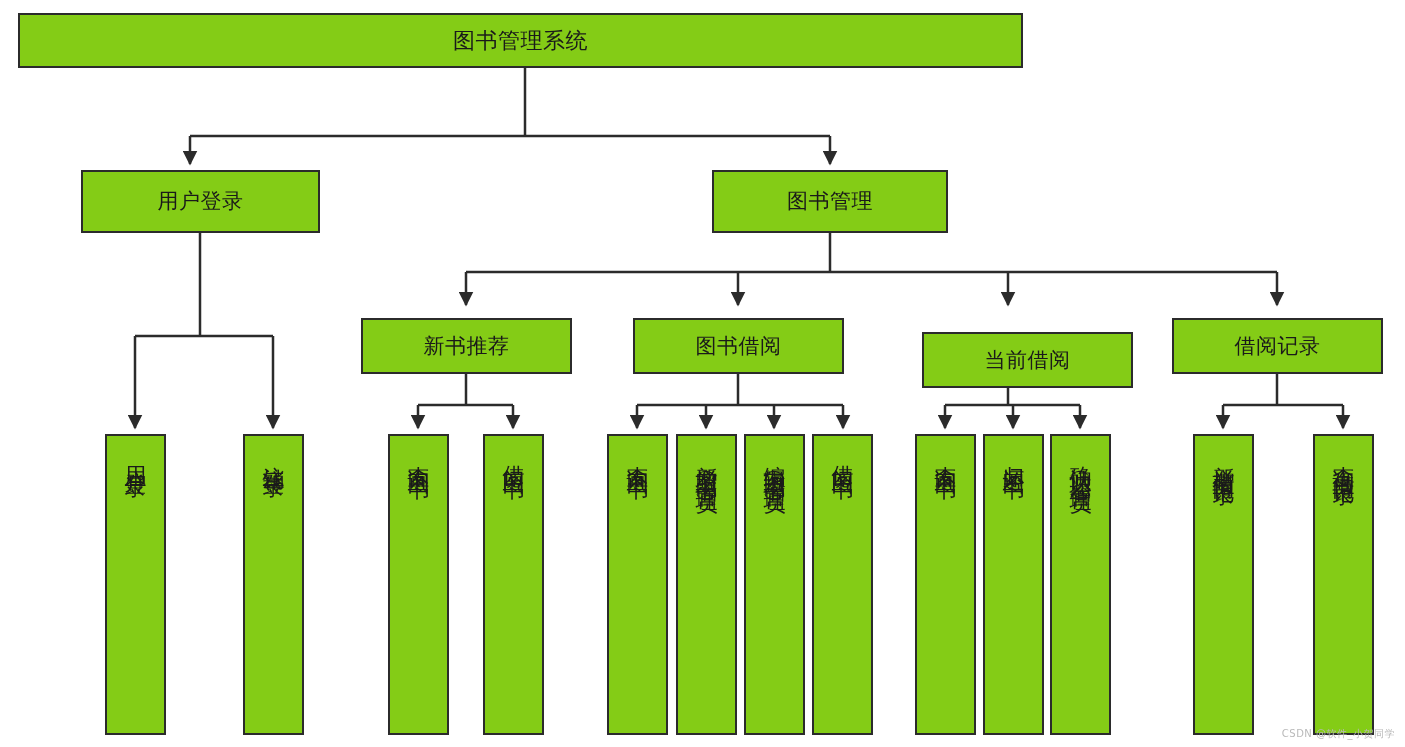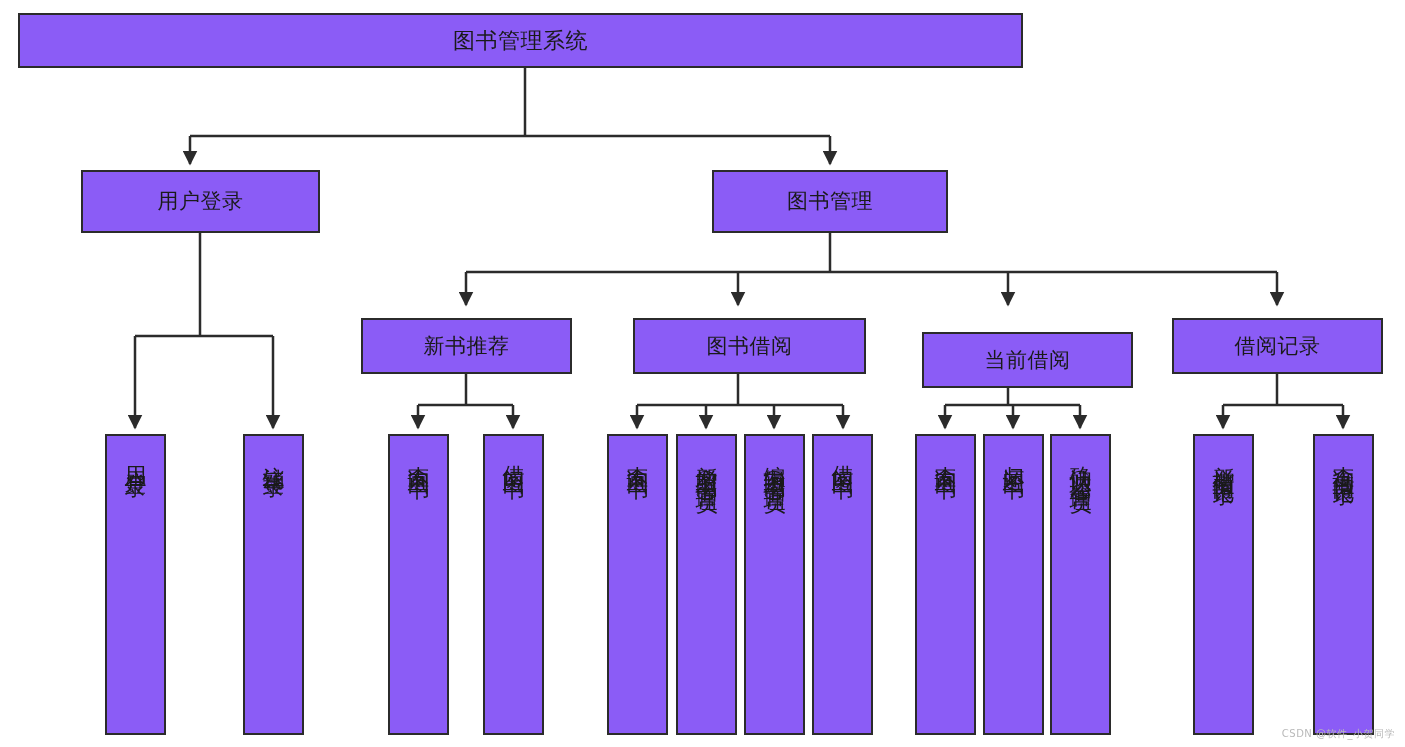--- a/index.html
+++ b/index.html
@@ -22,21 +22,21 @@
   svg#edges {
     position: absolute;
     left: 0;
     top: 0;
     width: 1405px;
     height: 747px;
   }
   .node {
     position: absolute;
     box-sizing: border-box;
-    background: #8b5cf6;
+    background: #84cc16;
     border: 2.5px solid #2b2b2b;
     display: flex;
     align-items: center;
     justify-content: center;
     color: #1a1a1a;
     z-index: 2;
   }
   .node .label {
     display: block;
     text-align: center;
@@ -148,21 +148,21 @@
   </div>
 
   <div class="node horizontal" style="left:712px; top:170px; width:236px; height:63px;">
     <span class="label">图书管理</span>
   </div>
 
   <div class="node horizontal" style="left:361px; top:318px; width:211px; height:56px;">
     <span class="label">新书推荐</span>
   </div>
 
-  <div class="node horizontal" style="left:633px; top:318px; width:233px; height:56px;">
+  <div class="node horizontal" style="left:633px; top:318px; width:211px; height:56px;">
     <span class="label">图书借阅</span>
   </div>
 
   <div class="node horizontal" style="left:903px; top:332px; width:211px; height:56px;margin-left:19px;">
     <span class="label">当前借阅</span>
   </div>
 
   <div class="node horizontal" style="left:1172px; top:318px; width:211px; height:56px;align-items:center;">
     <span class="label">借阅记录</span>
   </div>

